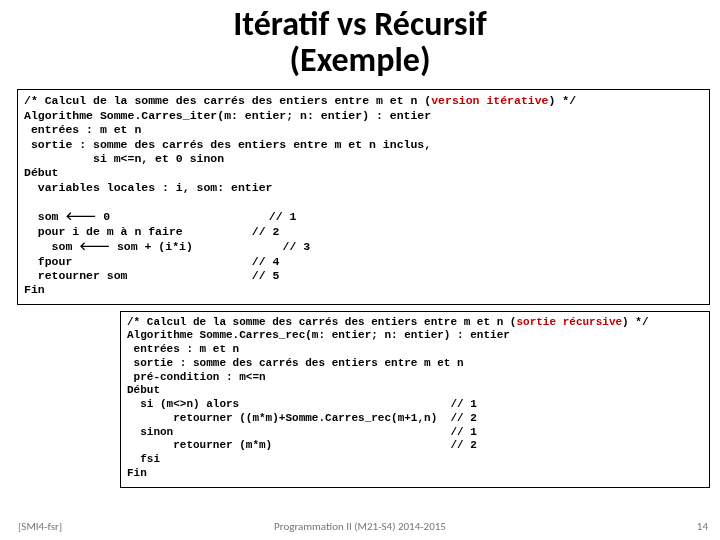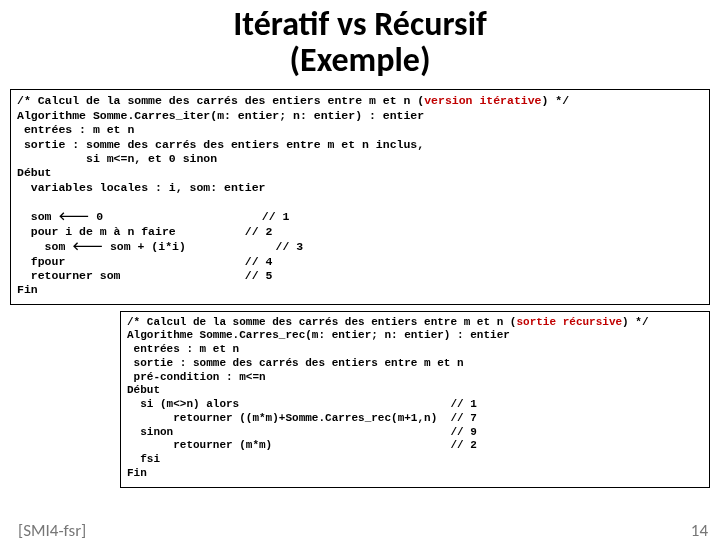--- a/index.html
+++ b/index.html
@@ -1,23 +1,23 @@
 <!DOCTYPE html>
 <html><head>
 <meta charset="utf-8">
 <style>
   html,body{margin:0;padding:0}
   body{width:720px;height:540px;background:#fff;font-family:"Calibri","Segoe UI",sans-serif;color:#000;position:relative}
   .slide{width:720px;height:540px;position:relative;box-sizing:border-box}
   .title{text-align:center;font-size:34px;font-weight:700;margin:6px 0 12px 0;line-height:1.05}
   .title .underline{}
-  .codebox{border:1.5px solid #000;margin:4px 10px 0 10px;padding:4px 6px 6px 6px;font-family:"Courier New",monospace;font-size:11.5px;font-weight:700;line-height:1.25;white-space:pre}
+  .codebox{border:1.5px solid #000;margin:4px 10px 0 17px;padding:4px 6px 6px 6px;font-family:"Courier New",monospace;font-size:11.5px;font-weight:700;line-height:1.25;white-space:pre}
   .codebox2{margin-left:120px;margin-right:10px;margin-top:6px;font-size:11px}
   .red{color:#c00000}
-  .footer{position:absolute;bottom:8px;left:0;right:0;height:18px;font-size:17px;color:#777}
+  .footer{position:absolute;bottom:8px;left:0;right:0;height:18px;font-size:11px;color:#777}
   .footer .left{position:absolute;left:18px}
   .footer .center{position:absolute;left:0;right:0;text-align:center}
   .footer .right{position:absolute;right:12px}
   .arrow{font-family:"Segoe UI Symbol","Arial Unicode MS",sans-serif}
 </style>
 </head>
 <body>
 
 <div class="slide">
 
@@ -41,24 +41,25 @@
 <span>  retourner som                  // 5</span>
 <span>Fin</span></div>
 
   <div class="codebox codebox2"><span>/* Calcul de la somme des carrés des entiers entre m et n (</span><span class="red">sortie récursive</span><span>) */</span>
 <span>Algorithme Somme.Carres_rec(m: entier; n: entier) : entier</span>
 <span> entrées : m et n</span>
 <span> sortie : somme des carrés des entiers entre m et n</span>
 <span> pré-condition : m&lt;=n</span>
 <span>Début</span>
 <span>  si (m&lt;&gt;n) alors                                // 1</span>
-<span>       retourner ((m*m)+Somme.Carres_rec(m+1,n)  // 7</span>
-<span>  sinon                                          // 9</span>
+<span>       retourner ((m*m)+Somme.Carres_rec(m+1,n)  // 2</span>
+<span>  sinon                                          // 1</span>
 <span>       retourner (m*m)                           // 2</span>
 <span>  fsi</span>
 <span>Fin</span></div>
 
   <div class="footer">
     <span class="left">[SMI4-fsr]</span>
+    <span class="center">Programmation II (M21-S4)  2014-2015</span>
     <span class="right">14</span>
   </div>
 
 </div>
 
 </body></html>

